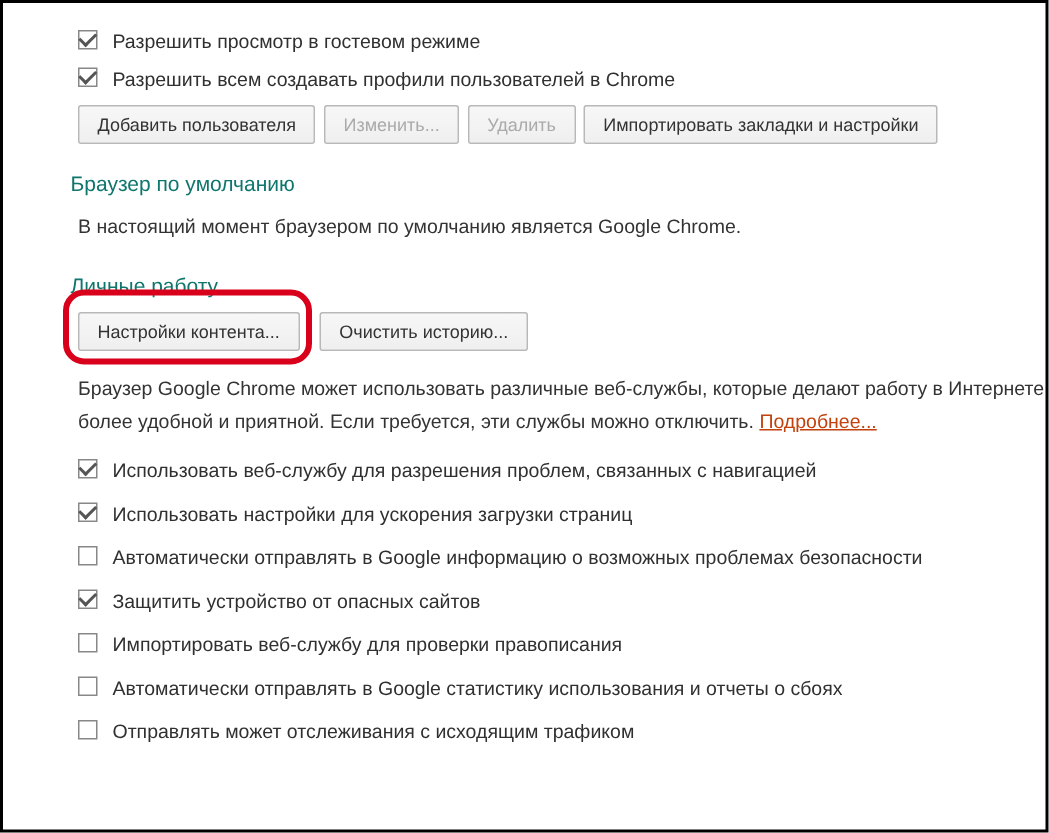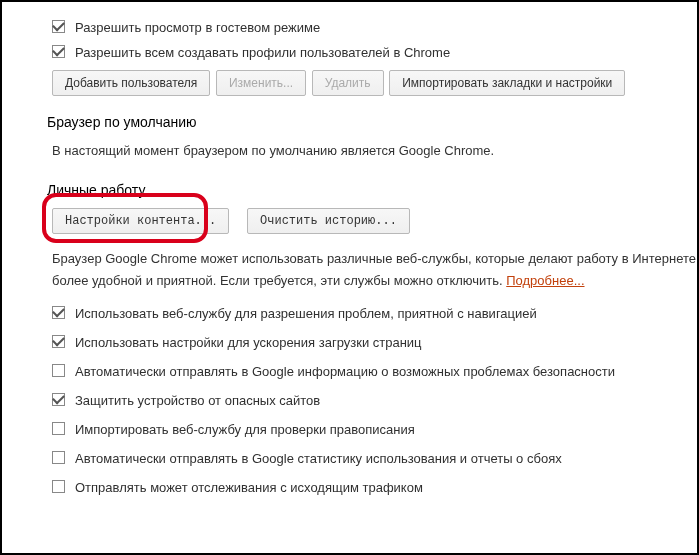--- a/index.html
+++ b/index.html
@@ -50,21 +50,21 @@
       color: #333;
       cursor: pointer;
       margin-right: 2px;
     }
     .btn.disabled {
       color: #aaa;
       cursor: default;
     }
     .section-title {
       font-size: 14px;
-      color: #000000;
+      color: #0f766e;
       margin: 14px 0 10px -5px;
     }
     .section-text {
       font-size: 13px;
       color: #333;
       line-height: 1.7;
       margin-bottom: 6px;
     }
     .link {
       color: #c2410c;
@@ -72,21 +72,20 @@
       cursor: pointer;
     }
     .highlight-frame {
       position: absolute;
       border: 4px solid #d9001b;
       border-radius: 14px;
       pointer-events: none;
     }
     .content-btn-area {
       margin: 8px 0 12px 0;
-      font-family: Liberation Mono, monospace;
     }
     .privacy-checks .checkbox-row { margin: 14px 0; }
   </style>
 </head>
 <body>
 
 <div class="checkbox-row">
   <span class="checkbox checked"></span>
   <span>Разрешить просмотр в гостевом режиме</span>
 </div>
@@ -114,21 +113,21 @@
 </div>
 
 <div class="section-text" style="margin-top:14px;">
   <span>Браузер Google Chrome может использовать различные веб-службы, которые делают работу в Интернете</span><br>
   <span>более удобной и приятной. Если требуется, эти службы можно отключить. </span><span class="link">Подробнее...</span>
 </div>
 
 <div class="privacy-checks">
   <div class="checkbox-row">
     <span class="checkbox checked"></span>
-    <span>Использовать веб-службу для разрешения проблем, приятной с навигацией</span>
+    <span>Использовать веб-службу для разрешения проблем, связанных с навигацией</span>
   </div>
   <div class="checkbox-row">
     <span class="checkbox checked"></span>
     <span>Использовать настройки для ускорения загрузки страниц</span>
   </div>
   <div class="checkbox-row">
     <span class="checkbox"></span>
     <span>Автоматически отправлять в Google информацию о возможных проблемах безопасности</span>
   </div>
   <div class="checkbox-row">

